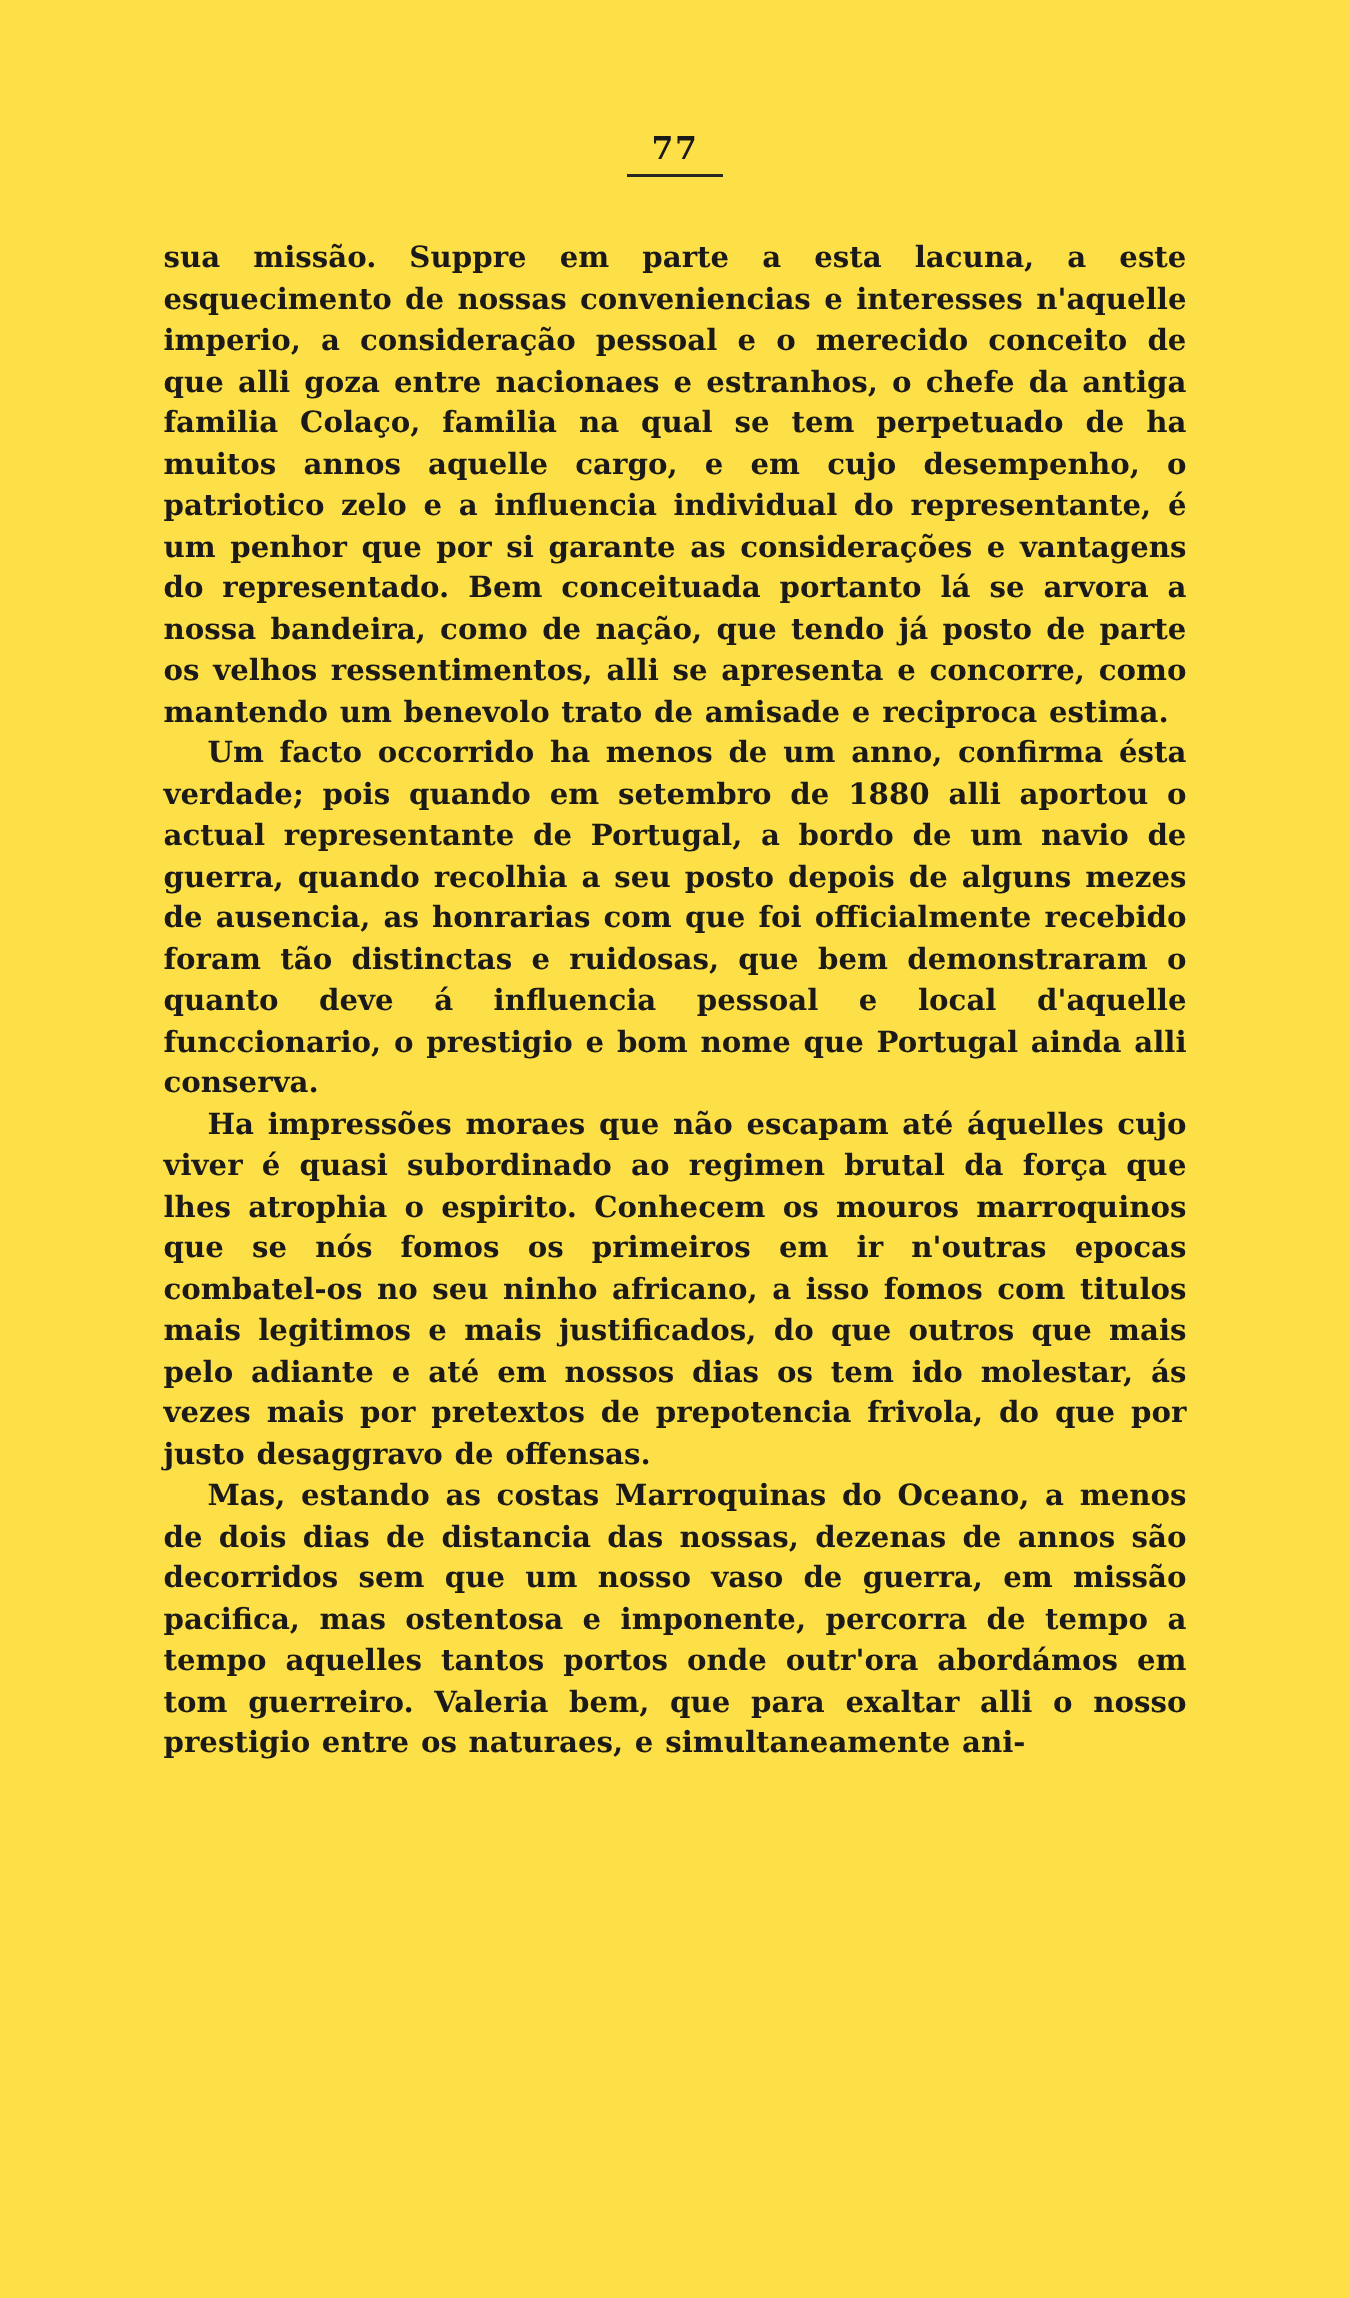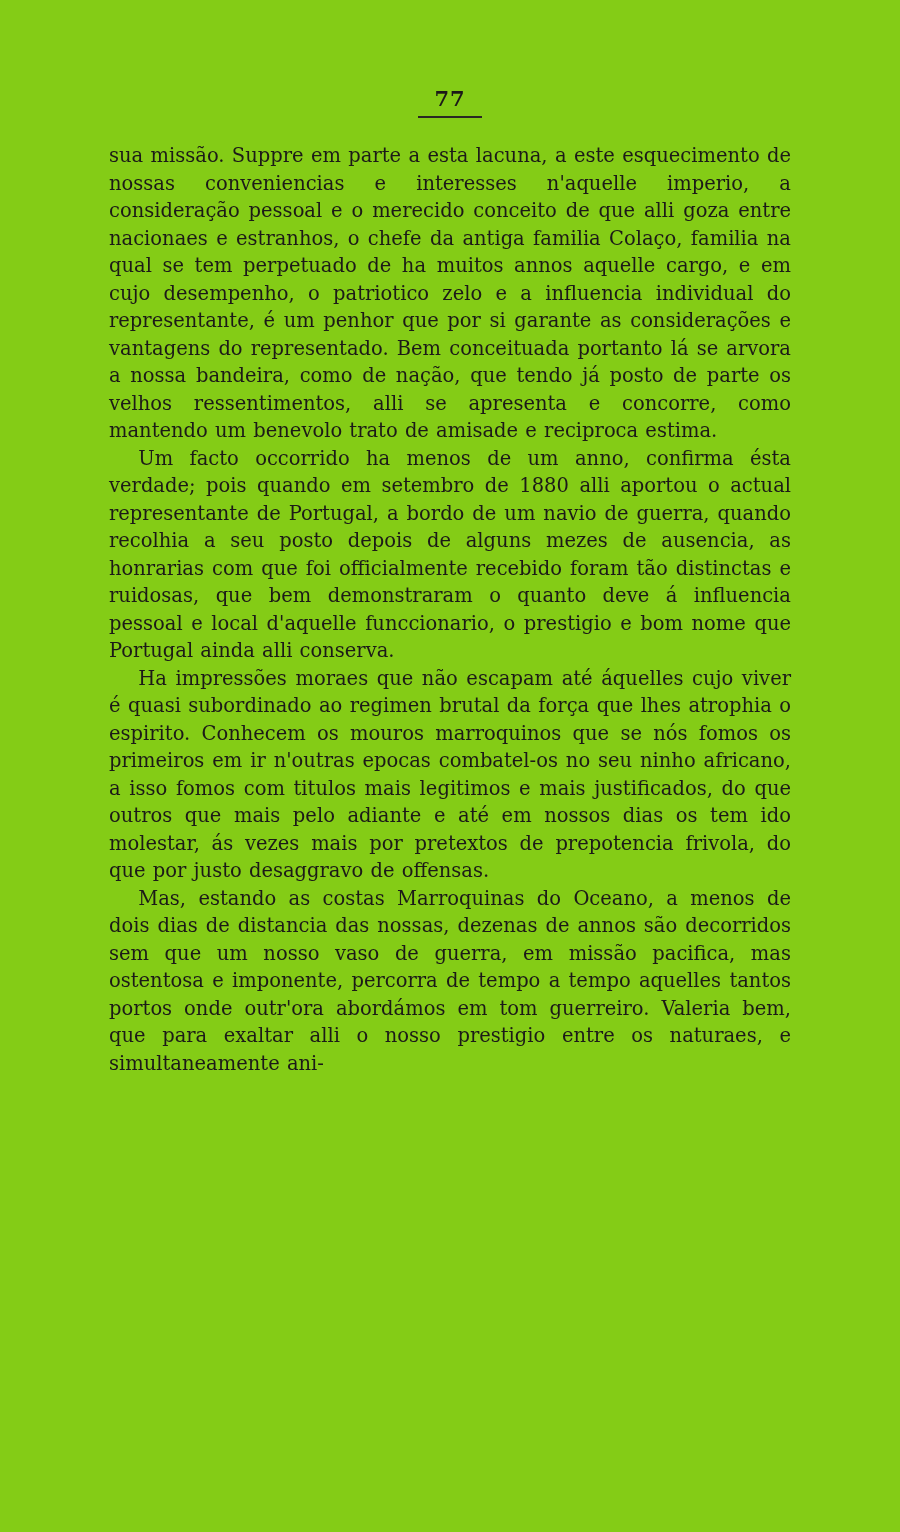--- a/index.html
+++ b/index.html
@@ -14,39 +14,39 @@
     font-family: "DejaVu Serif", "Liberation Serif", serif;
     color: #1c1a18;
     overflow: hidden;
   }
   .page {
     position: absolute;
     top: 0;
     left: 0;
     width: 900px;
     height: 1532px;
-    background: #84cc16;
+    background: #fde047;
   }
   .page-number {
     width: 64px;
     margin: 86px auto 0 auto;
     text-align: center;
     font-size: 21px;
     font-weight: bold;
     letter-spacing: 1px;
     border-bottom: 2px solid #2a2824;
     padding-bottom: 5px;
   }
   .text-block {
     width: 682px;
-    margin: 24px auto 0 auto;
+    margin: 40px auto 0 auto;
     text-align: justify;
     font-size: 19.5px;
     line-height: 27.5px;
-    font-weight: normal;
+    font-weight: bold;
     word-spacing: 1px;
   }
   .text-block p {
     margin: 0;
     padding: 0;
     text-indent: 1.5em;
   }
   .text-block p.no-indent {
     text-indent: 0;
   }

